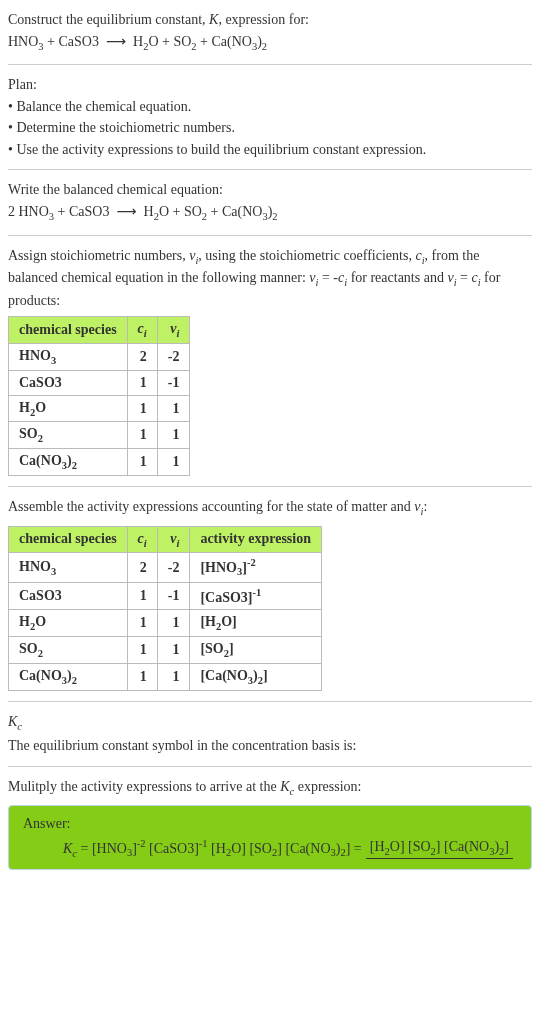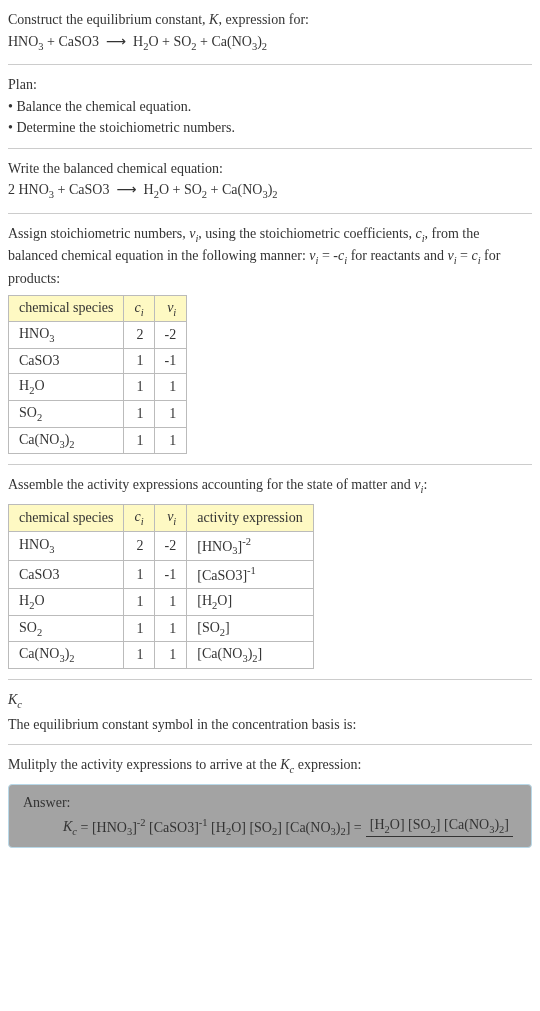--- a/index.html
+++ b/index.html
@@ -27,27 +27,28 @@
     sup { font-size: 0.75em; }
     table {
       border-collapse: collapse;
       margin: 6px 0;
     }
     th, td {
       border: 1px solid #bbb;
       padding: 4px 10px;
       text-align: left;
       white-space: nowrap;
+      font-weight: bold;
     }
     th {
-      background: #fef9c3;
-      font-weight: normal;
+      background: #bef264;
+      font-weight: bold;
     }
     .answer-box {
-      background: #a3a3a3;
+      background: #84cc16;
       border: 1px solid #b8d8e8;
       border-radius: 4px;
       padding: 10px 14px;
       margin: 6px 0;
     }
     .answer-label {
       margin-bottom: 6px;
     }
     .frac {
       display: inline-block;
@@ -85,20 +86,21 @@
     HNO<sub>3</sub> + CaSO3 &nbsp;⟶&nbsp; H<sub>2</sub>O + SO<sub>2</sub> + Ca(NO<sub>3</sub>)<sub>2</sub>
   </div>
 </div>
 
 <hr>
 
 <div class="section">
   <div class="line">Plan:</div>
   <div class="line">• Balance the chemical equation.</div>
   <div class="line">• Determine the stoichiometric numbers.</div>
+  <div class="line">• Use the activity expressions to build the equilibrium constant expression.</div>
 </div>
 
 <hr>
 
 <div class="section">
   <div class="line">Write the balanced chemical equation:</div>
   <div class="line">
     2 HNO<sub>3</sub> + CaSO3 &nbsp;⟶&nbsp; H<sub>2</sub>O + SO<sub>2</sub> + Ca(NO<sub>3</sub>)<sub>2</sub>
   </div>
 </div>

